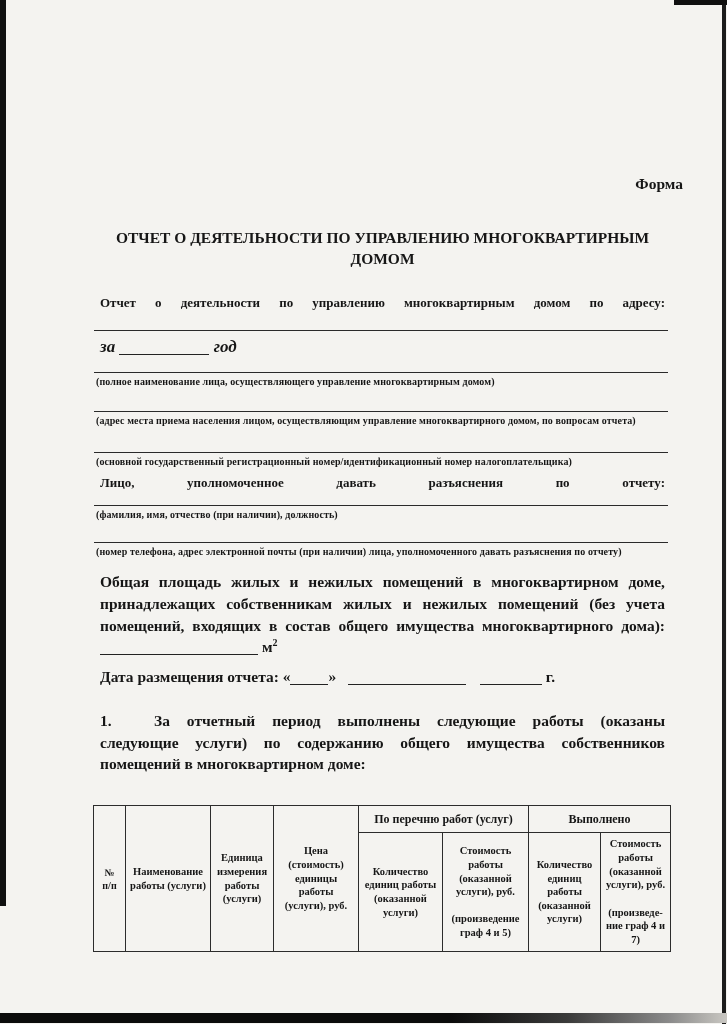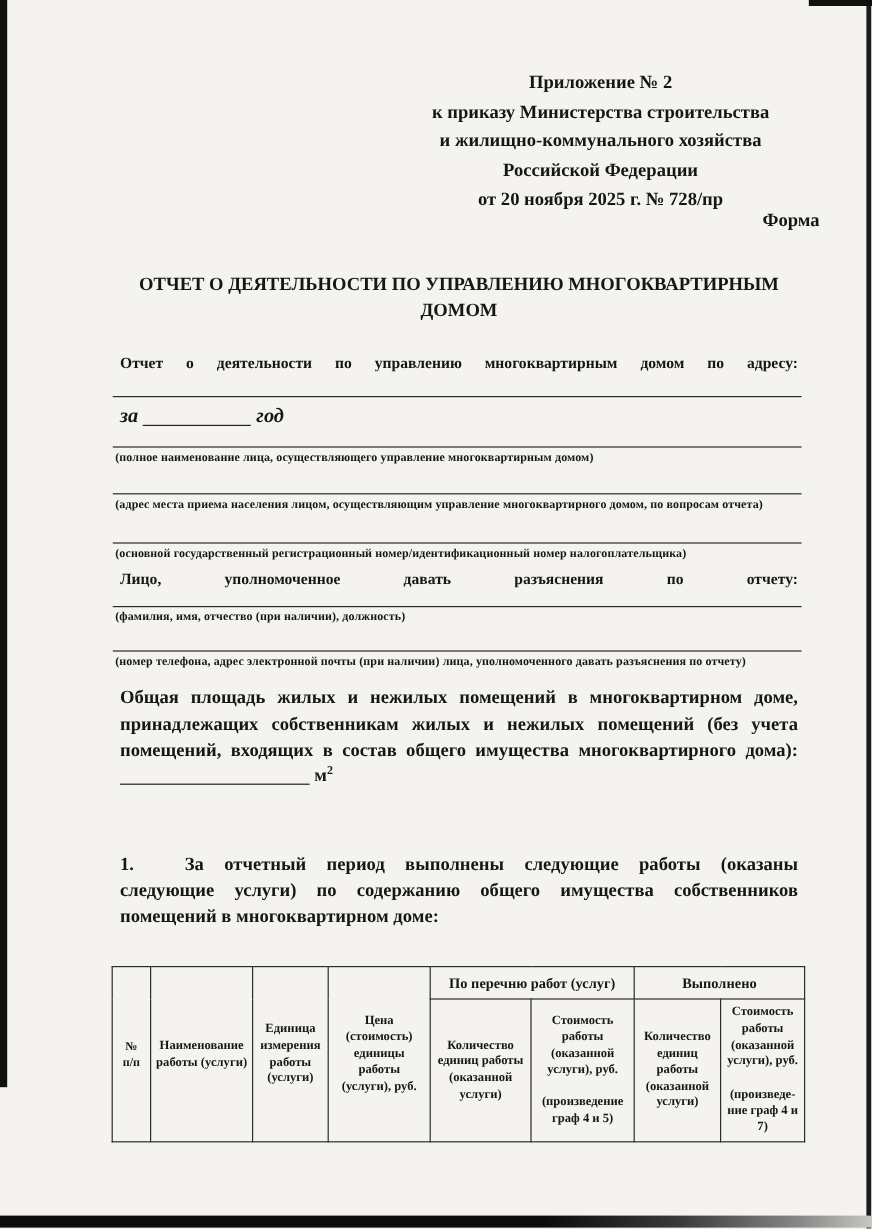--- a/index.html
+++ b/index.html
@@ -53,27 +53,20 @@
 </head>
 <body>
 
 <div class="page">
 
   <div class="edge-left"></div>
   <div class="edge-right"></div>
   <div class="edge-bottom"></div>
   <div class="edge-topright"></div>
 
-  <div class="abs hdr">
-    <div>Приложение № 2</div>
-    <div>к приказу Министерства строительства</div>
-    <div>и жилищно-коммунального хозяйства</div>
-    <div>Российской Федерации</div>
-    <div>от 20 ноября 2025 г. № 728/пр</div>
-  </div>
 
   <div class="abs form-label">Форма</div>
 
   <h1 class="abs doc-title">ОТЧЕТ О ДЕЯТЕЛЬНОСТИ ПО УПРАВЛЕНИЮ МНОГОКВАРТИРНЫМ ДОМОМ</h1>
 
   <div class="abs body-line" style="top:295px">Отчет о деятельности по управлению многоквартирным домом по адресу:</div>
 
   <div class="abs rule" style="top:330px"></div>
 
   <div class="abs center-line">
@@ -99,20 +92,27 @@
   <div class="abs rule" style="top:542px"></div>
   <div class="abs caption" style="top:546px">(номер телефона, адрес электронной почты (при наличии) лица, уполномоченного давать разъяснения по отчету)</div>
 
   <div class="abs para force-last" style="top:571px">Общая площадь жилых и нежилых помещений в многоквартирном доме, принадлежащих собственникам жилых и нежилых помещений (без учета помещений, входящих в состав общего имущества многоквартирного дома):</div>
 
   <div class="abs inline-row" style="left:100px;top:637px">
     <span class="blank" style="width:158px"></span>
     <span><span>м</span><sup>2</sup></span>
   </div>
 
+  <div class="abs inline-row" style="left:100px;top:668px">
+    <span>Дата размещения отчета:</span>
+    <span>«</span><span class="blank" style="width:38px"></span><span>»</span>
+    <span class="blank" style="width:118px;margin-left:8px"></span>
+    <span class="blank" style="width:62px;margin-left:10px"></span>
+    <span>г.</span>
+  </div>
 
   <div class="abs para" style="top:710px;line-height:21.5px">
     <span class="sect-num">1.</span><span>За отчетный период выполнены следующие работы (оказаны следующие услуги) по содержанию общего имущества собственников помещений в многоквартирном доме:</span>
   </div>
 
   <table class="form">
     <colgroup>
       <col style="width:32px">
         <col style="width:85px">
         <col style="width:63px">

